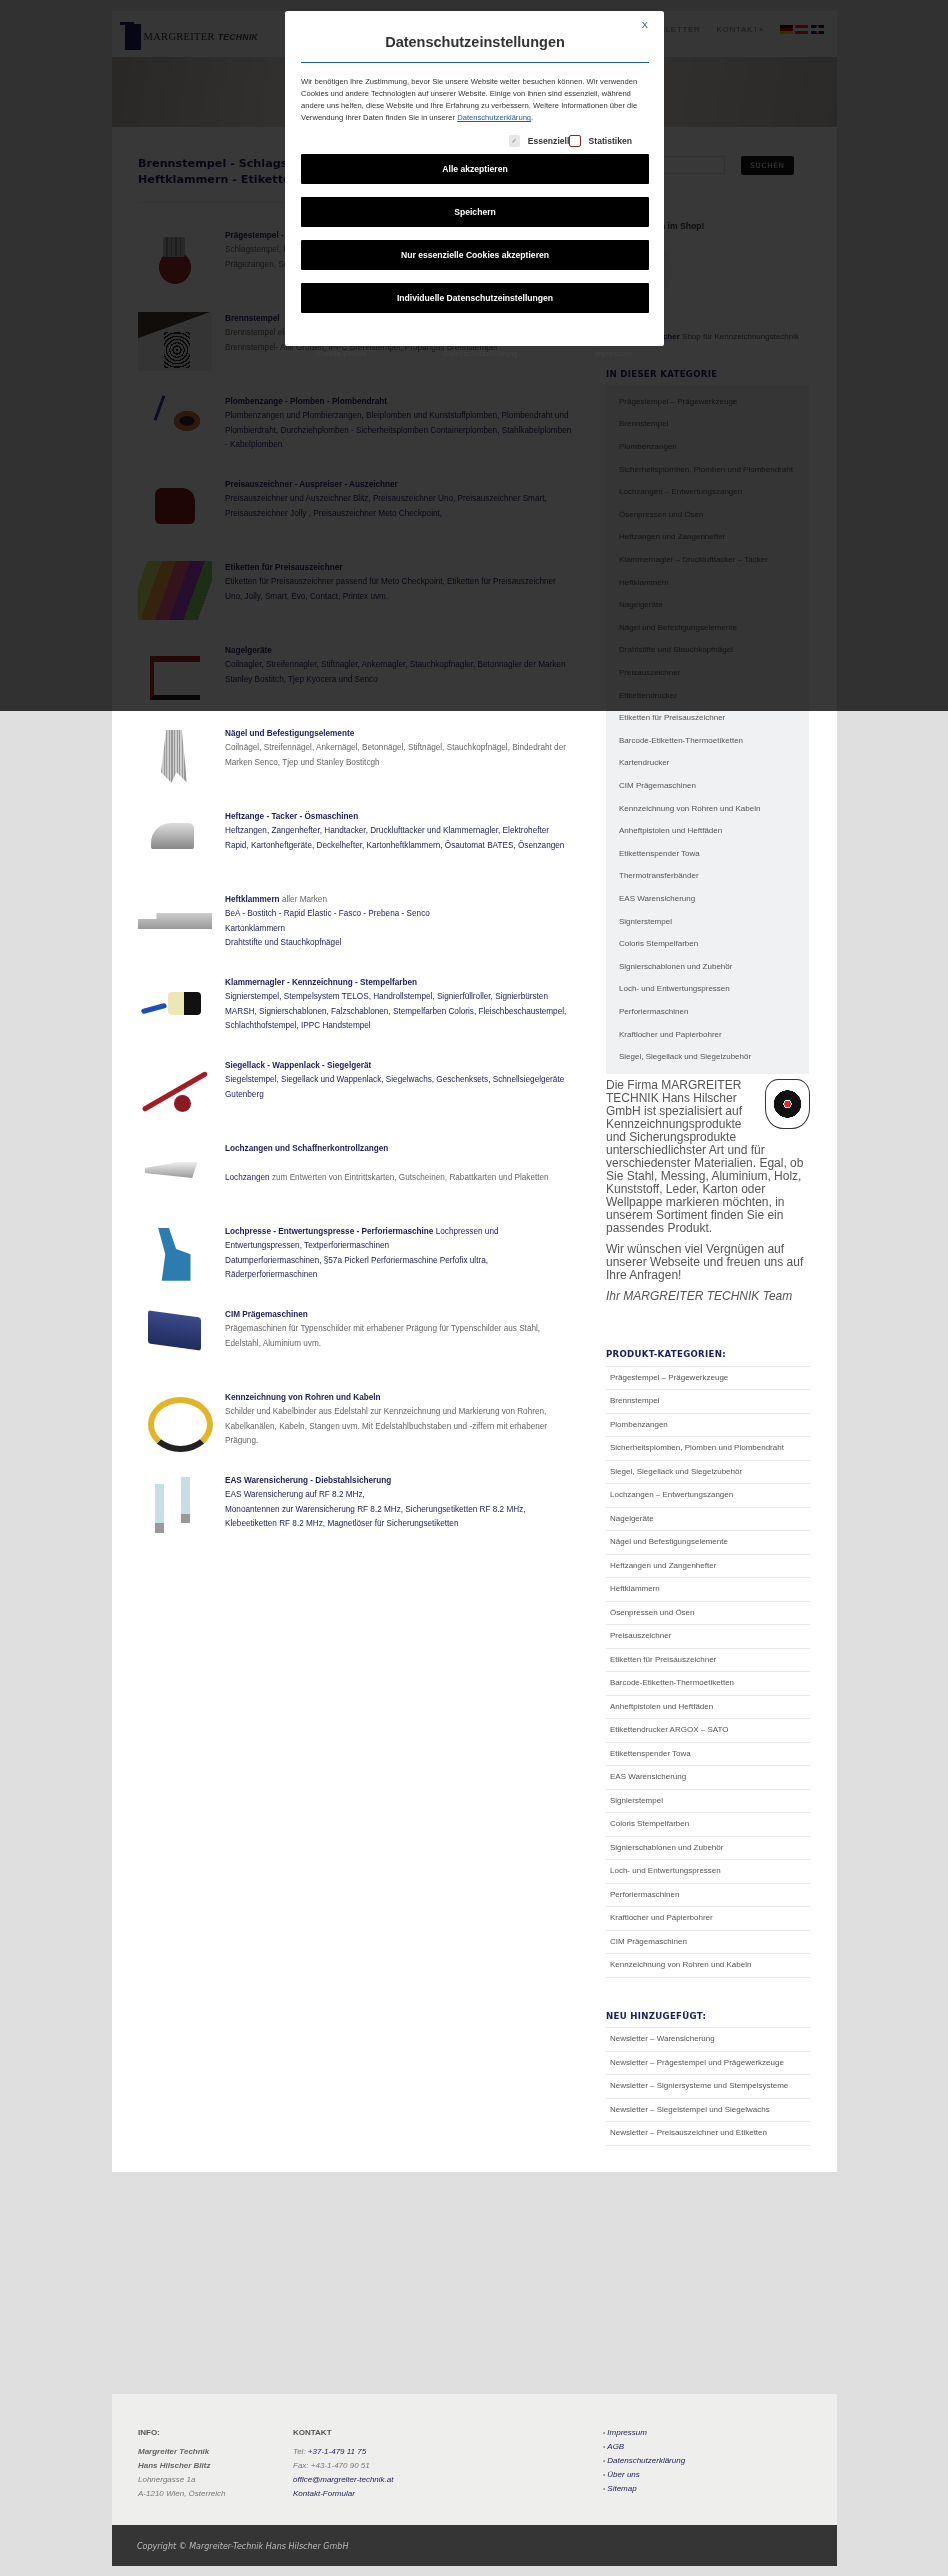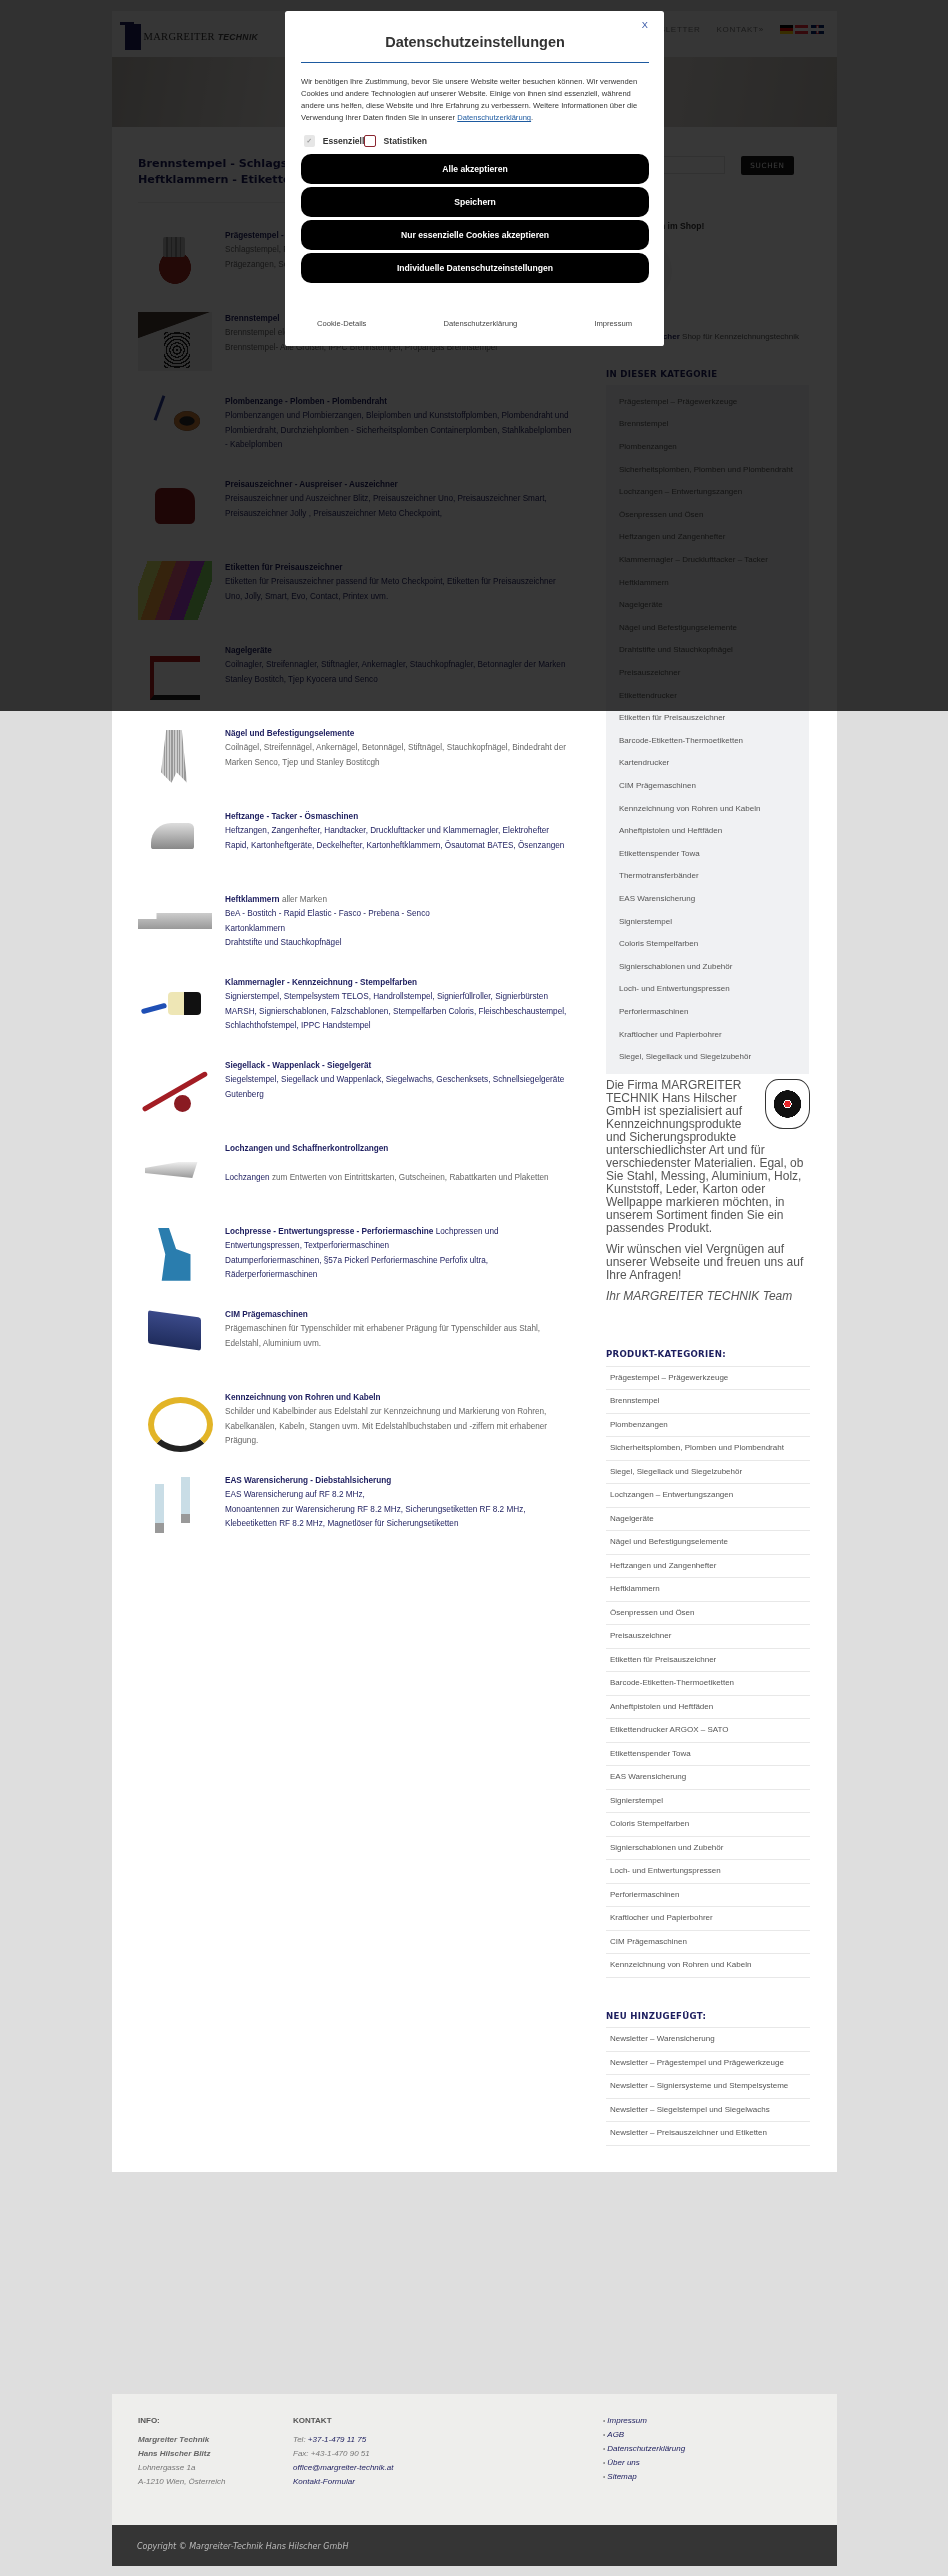--- a/index.html
+++ b/index.html
@@ -76,43 +76,43 @@
   .cat-box .cat-item { font-size: 8px; line-height: 12px; color: #555; padding: 5.3px 0; display: block; }
   .about { font-size: 12px; line-height: 13px; color: #555; margin-top: 5.3px; width: 204px; }
   .about p { margin-bottom: 8px; }
   .eagle { float: right; width: 45px; height: 50px; margin: 0 0 4px 6.6px; border: 0.7px solid #333; border-radius: 30% 30% 40% 40%; background: radial-gradient(circle at 50% 50%, #e3262a 0 10%, #fff 10% 13%, #111 13% 42%, #fff 43%); }
   .italic { font-style: italic; }
   .list-widget { margin-top: 46px; width: 204px; }
   .list-widget .list-item { font-size: 8px; line-height: 14.5px; color: #555; padding: 4px 4px; border-top: 0.7px solid #e8e8e8; display: block; }
   .list-widget .list-item:last-child { border-bottom: 0.7px solid #e8e8e8; }
 
   
-  .footer { position: absolute; left: 112px; top: 2394px; width: 725px; height: 132px; background: #eeeeec; padding: 20px 26px 0 26px; display: flex; font-size: 8px; line-height: 14px; }
+  .footer { position: absolute; left: 112px; top: 2394px; width: 725px; height: 132px; background: #eeeeec; padding: 32px 26px 0 26px; display: flex; font-size: 8px; line-height: 14px; }
   .fcol { width: 155px; }
   .fcol-contact { width: 310px; }
   .fhead { font-weight: bold; color: #555; margin-bottom: 5.3px; font-size: 8px; }
   .fstrong { font-weight: bold; font-style: italic; color: #666; }
   .fitalic { font-style: italic; color: #777; }
   .flink { font-style: italic; color: #1c1d5e; }
   .fbullet { color: #888; font-size: 6.6px; margin-right: 2px; }
   .copyright { position: absolute; left: 112px; top: 2525px; width: 725px; height: 41px; background: #353535; color: #bbb; font-style: italic; font-size: 8px; padding: 17px 25px; font-family: "DejaVu Sans", sans-serif; }
 
   
   .overlay { position: absolute; left: 0; top: 0; width: 948px; height: 711px; background: rgba(0,0,0,0.78); }
   .modal { position: absolute; left: 285px; top: 10.5px; width: 379px; height: 335px; background: #fff; border-radius: 2.6px; padding: 14.5px 16px; }
   .modal-close { position: absolute; right: 16px; top: 9.2px; color: #3a5aa8; font-size: 9.2px; cursor: pointer; }
   .modal-title { text-align: center; font-size: 14.5px; font-weight: bold; color: #333; margin-top: 9.2px; padding-bottom: 12px; border-bottom: 1.3px solid #1d5aa0; width: 348px; }
   .modal-text { font-size: 7.6px; line-height: 12px; color: #333; margin-top: 13px; }
   .modal-text a { color: #1d5aa0; text-decoration: underline; }
-  .consent-row { display: flex; justify-content: flex-start; margin: 10.5px 16px 6.6px 2.6px; font-size: 8.6px; font-weight: bold; color: #333; }
+  .consent-row { display: flex; justify-content: flex-end; margin: 10.5px 16px 6.6px 2.6px; font-size: 8.6px; font-weight: bold; color: #333; }
   .consent { display: flex; align-items: center; gap: 8px; }
   .cb { width: 11.2px; height: 12.5px; border-radius: 2px; display: inline-flex; align-items: center; justify-content: center; font-size: 6.6px; }
   .cb-checked { background: #e6e6e6; color: #999; }
   .cb-empty { border: 1.3px solid #8b2530; }
-  .modal-btn { display: block; width: 348px; height: 30px; margin-bottom: 3px; background: #000; color: #fff; border: none; border-radius: 10px; font-size: 8.6px; font-weight: bold; font-family: "Liberation Sans", sans-serif; }
+  .modal-btn { display: block; width: 348px; height: 30px; margin-bottom: 13px; background: #000; color: #fff; border: none; border-radius: 1px; font-size: 8.6px; font-weight: bold; font-family: "Liberation Sans", sans-serif; }
   .modal-links { display: flex; justify-content: space-between; padding: 0 16px; margin-top: 36px; font-size: 7.6px; color: #444; }
 </style>
 </head>
 <body>
 
 <div class="site">
   <header class="header">
     <a class="logo">
       <span class="logo-mark"></span>
       <span class="logo-text"><span>MARGREITER</span> <span class="tech">TECHNIK</span></span>

